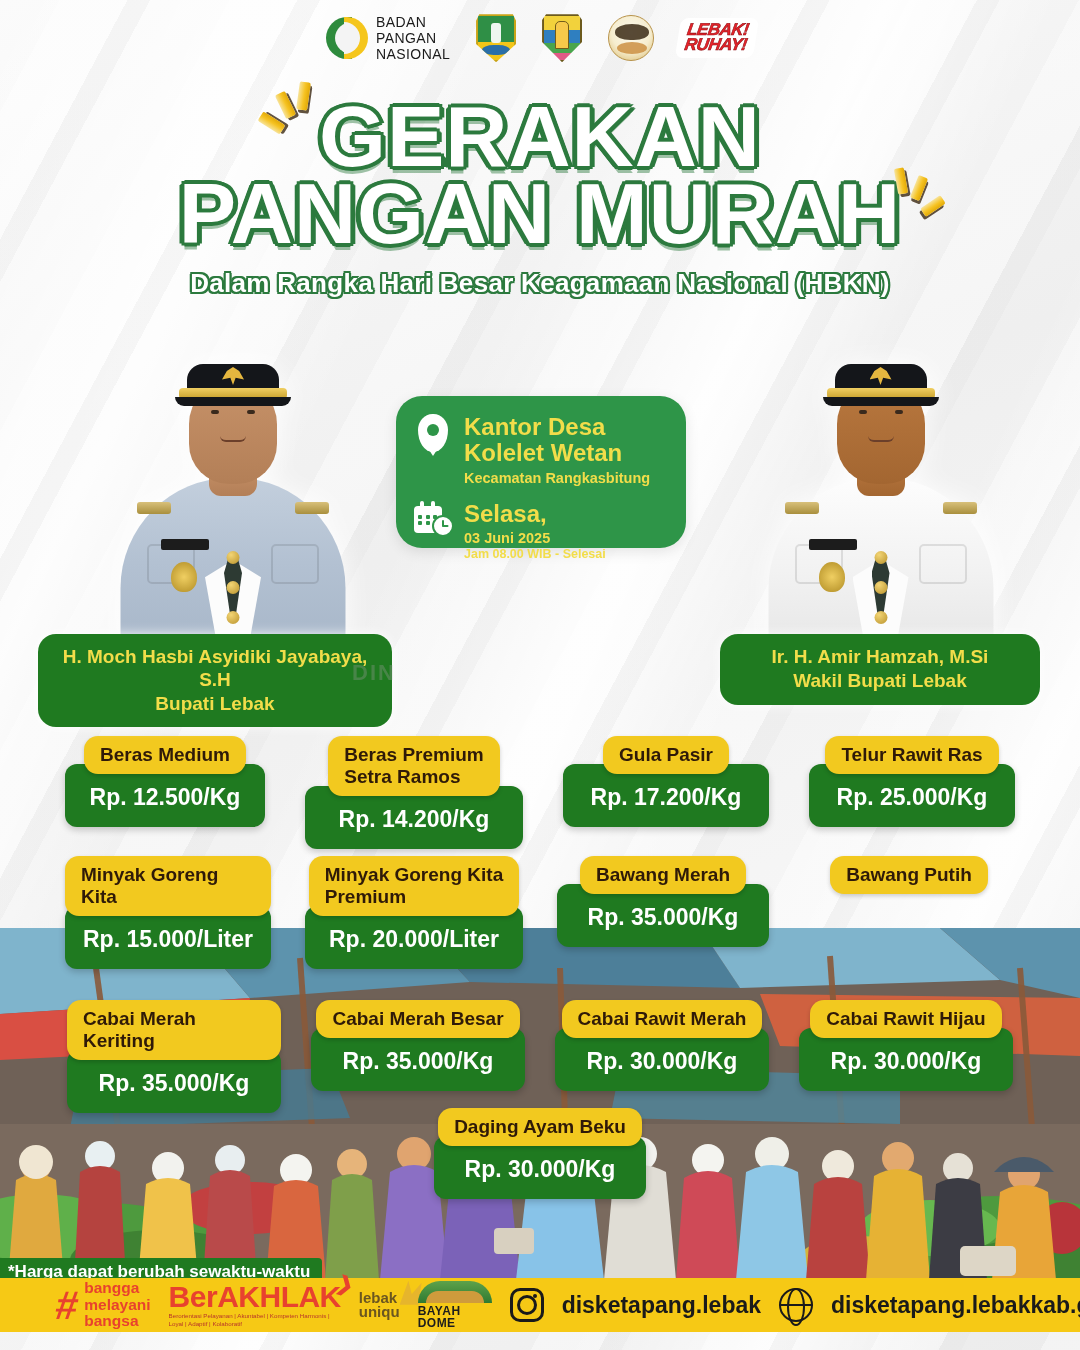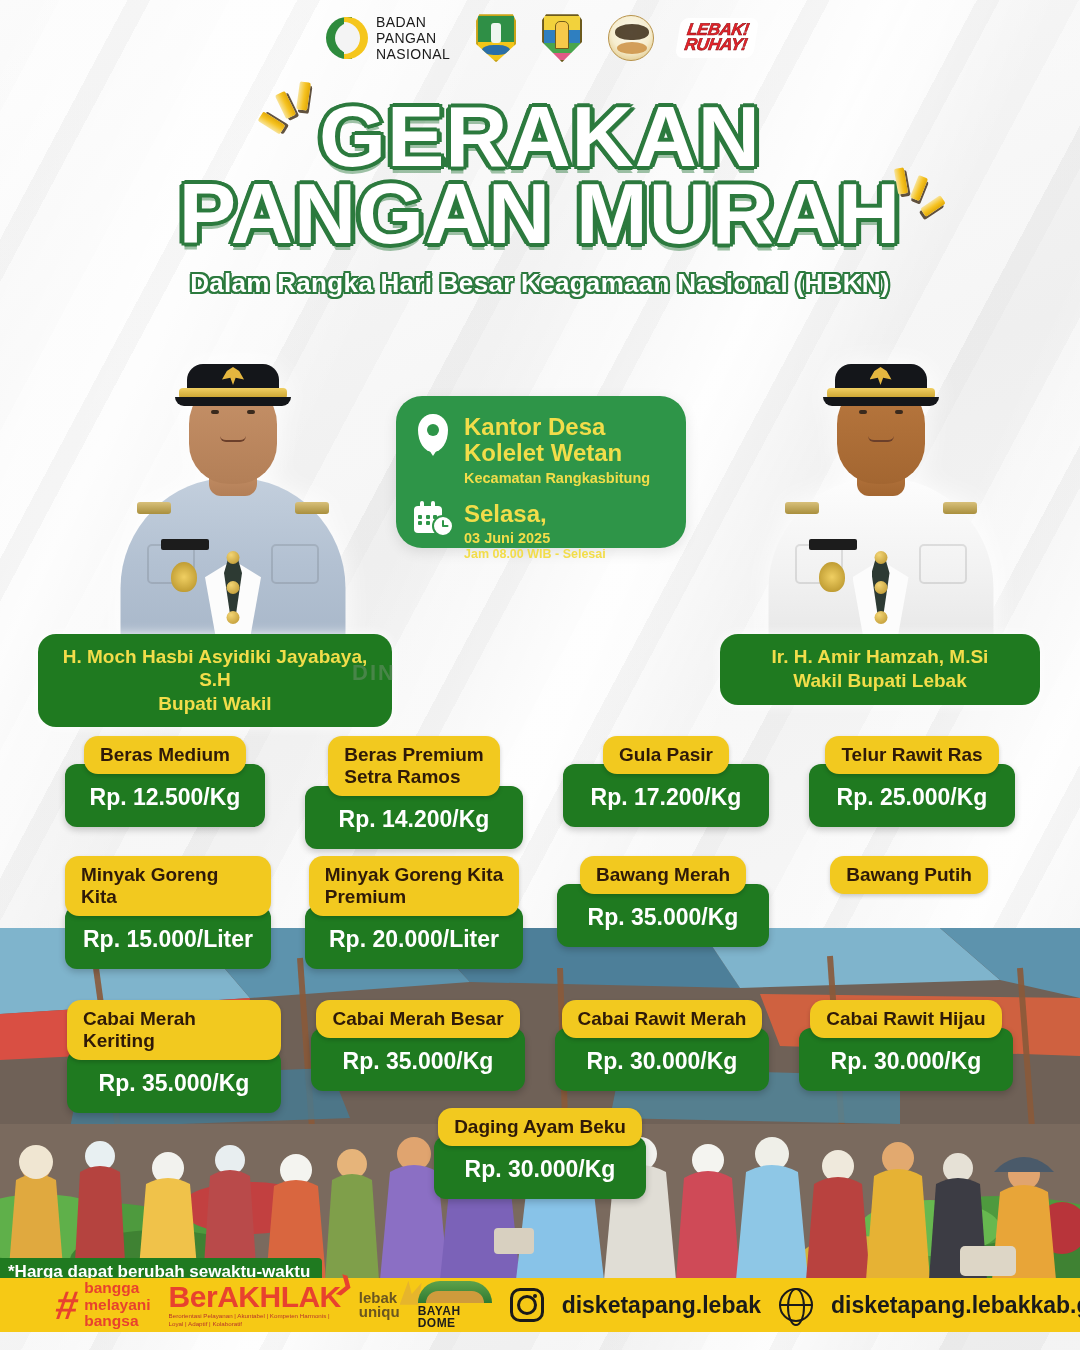--- a/index.html
+++ b/index.html
@@ -488,21 +488,21 @@
       <div class="info-txt">
         <div class="info-main">Selasa,</div>
         <div class="info-sub">03 Juni 2025</div>
         <div class="info-sub2">Jam 08.00 WIB - Selesai</div>
       </div>
     </div>
   </div>
 
   <div class="name-banner nb-left">
     <div class="nb-name">H. Moch Hasbi Asyidiki Jayabaya, S.H</div>
-    <div class="nb-role">Bupati Wakil</div>
+    <div class="nb-role">Bupati Lebak</div>
   </div>
   <div class="name-banner nb-right">
     <div class="nb-name">Ir. H. Amir Hamzah, M.Si</div>
     <div class="nb-role">Wakil Bupati Lebak</div>
   </div>
   <div class="watermark">DIN</div>
 
   <div class="market">
     <svg width="1080" height="352" viewBox="0 0 1080 352" preserveAspectRatio="none" aria-hidden="true">
 

